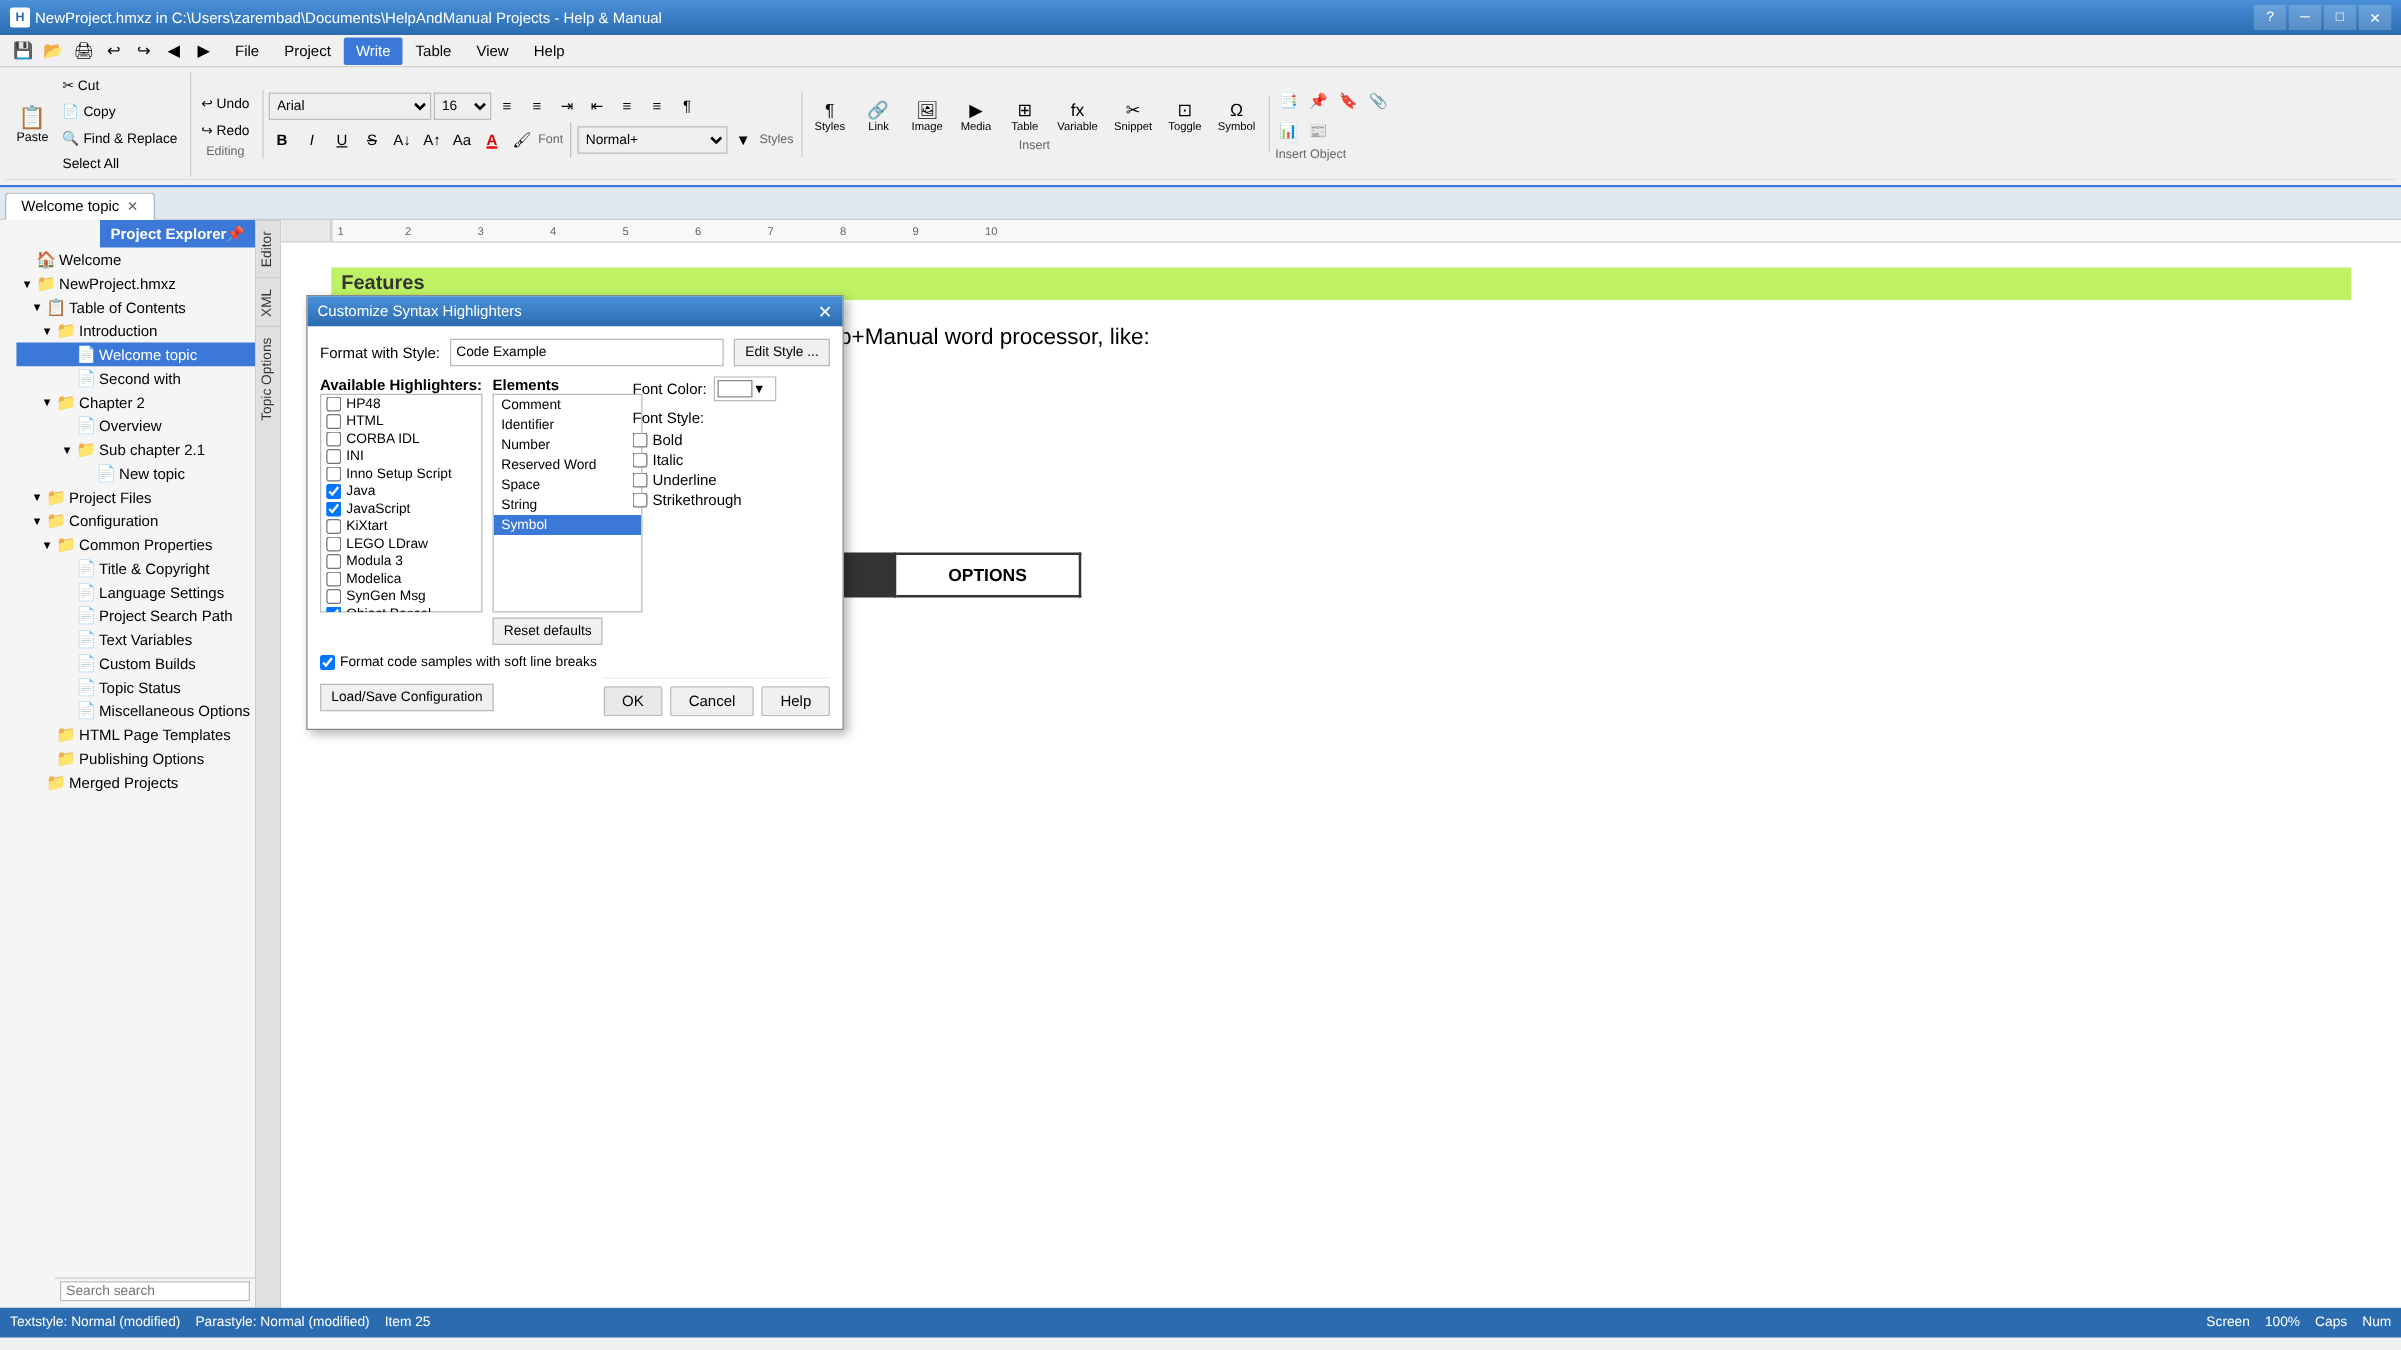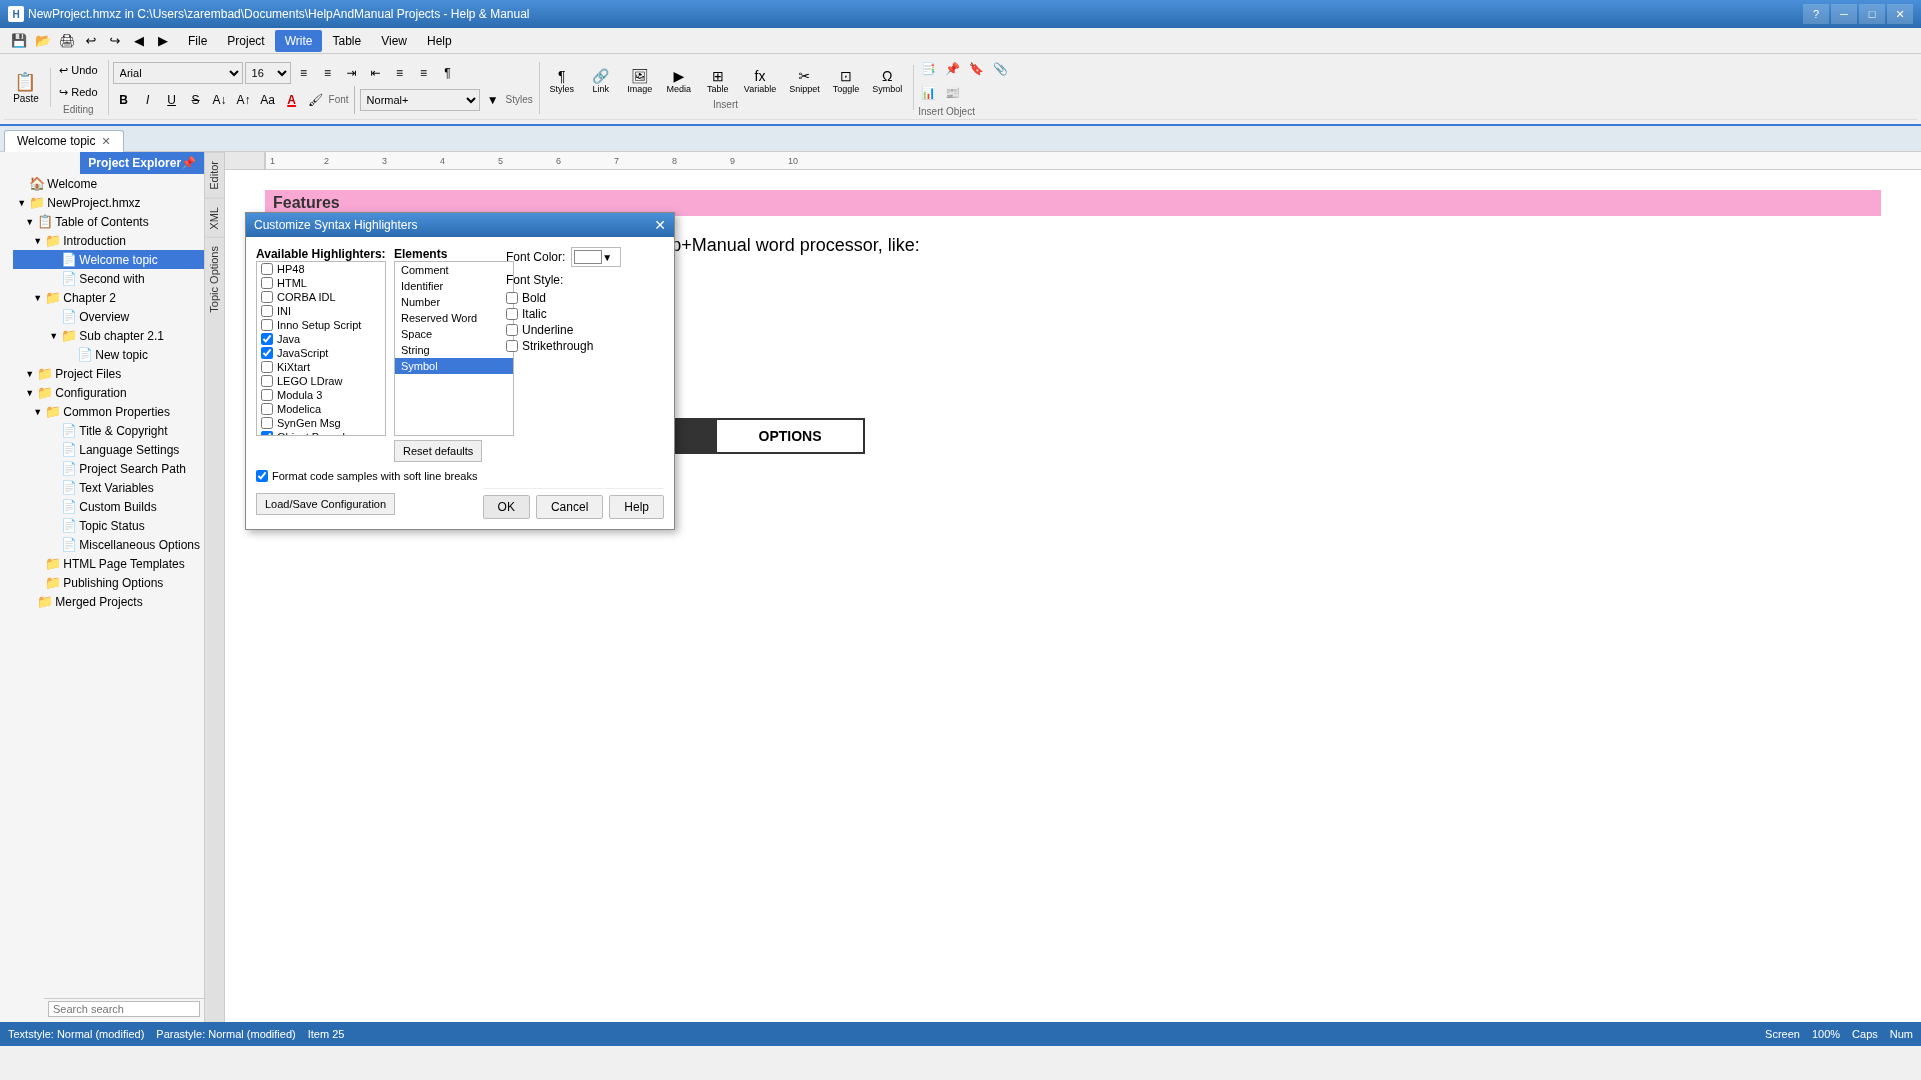--- a/index.html
+++ b/index.html
@@ -238,21 +238,21 @@
       flex: 1;
       overflow-y: auto;
       padding: 20px 40px;
       background: white;
     }
 
     .doc-content h2 {
       font-size: 16px;
       font-weight: bold;
       color: #333;
-      background: #f9a8d4;
+      background: #bef264;
       padding: 4px 8px;
       margin-bottom: 16px;
     }
 
     .doc-content p { font-size: 18px; margin-bottom: 16px; line-height: 1.5; }
 
     .font-orange { color: #cc6600; font-style: italic; }
     .font-bold { font-weight: bold; text-decoration: underline; }
 
     .doc-list { margin-left: 20px; margin-bottom: 16px; }
@@ -479,20 +479,26 @@
 
 <div class="ribbon">
 
   <div style="display:flex; align-items:center; padding: 2px 4px; gap: 4px; border-bottom: 1px solid #ddd;">
 
     <div style="display:flex; gap:2px; border-right: 1px solid #ccc; padding-right: 6px; align-items:center;">
       <button class="ribbon-btn" style="min-width:36px;">
         <span style="font-size:18px;">📋</span>
         <span style="font-size:10px;">Paste</span>
       </button>
+      <div style="display:flex; flex-direction:column; gap:1px;">
+        <button class="ribbon-btn-small">✂ Cut</button>
+        <button class="ribbon-btn-small">📄 Copy</button>
+        <button class="ribbon-btn-small">🔍 Find &amp; Replace</button>
+        <button class="ribbon-btn-small">Select All</button>
+      </div>
     </div>
     <div style="border-right: 1px solid #ccc; padding-right: 6px; display:flex; flex-direction:column; gap:2px; align-items:center;">
       <button class="ribbon-btn-small">↩ Undo</button>
       <button class="ribbon-btn-small">↪ Redo</button>
       <span style="font-size:10px; color:#666;">Editing</span>
     </div>
 
     <div style="border-right: 1px solid #ccc; padding-right: 6px; display:flex; flex-direction:column; gap:2px;">
       <div style="display:flex; align-items:flex-end; gap:2px;">
         <select class="font-select">
@@ -783,20 +789,25 @@
       </div>
 
       <div class="prog-heading">Programming languages support</div>
 
       <div class="dialog-overlay">
         <div class="dialog-title-bar">
           <span>Customize Syntax Highlighters</span>
           <span class="dialog-close">✕</span>
         </div>
         <div class="dialog-body">
+          <div class="dialog-row">
+            <span>Format with Style:</span>
+            <input type="text" class="dialog-input" value="Code Example" style="">
+            <button class="dialog-btn">Edit Style ...</button>
+          </div>
           <div class="dialog-columns">
             <div class="dialog-col-left">
               <label>Available Highlighters:</label>
               <div class="highlighter-list hl-list-scroll" id="highlighter-list">
               <div class="highlighter-item">
                     <input type="checkbox" style="">
                     <span>HP48</span>
                   </div>
                   <div class="highlighter-item">
                     <input type="checkbox" style="">

